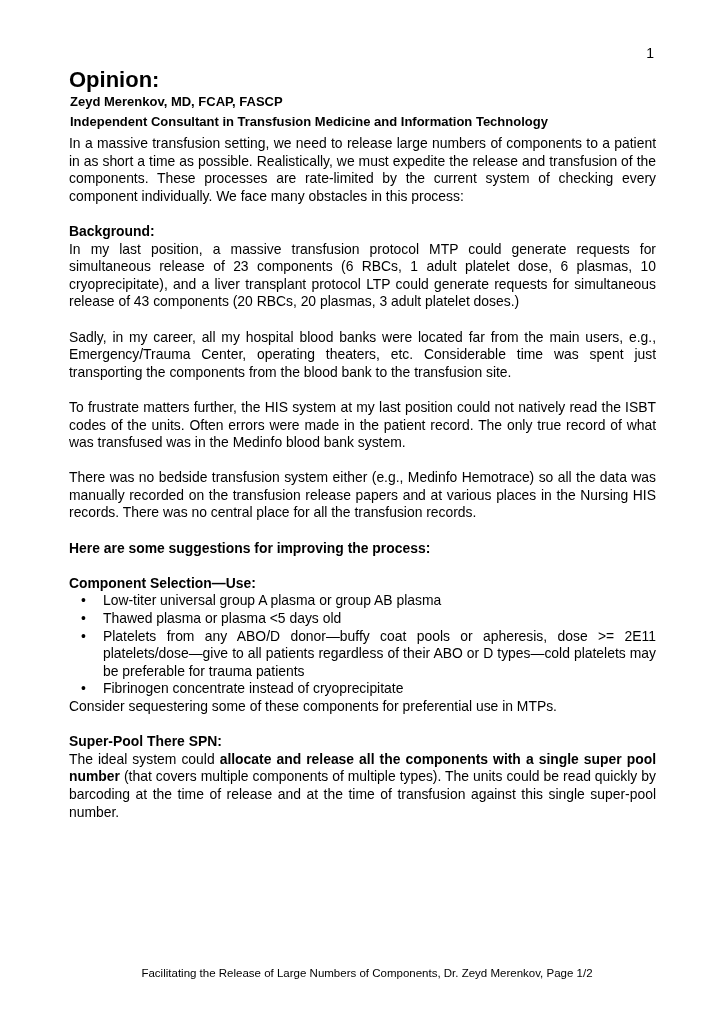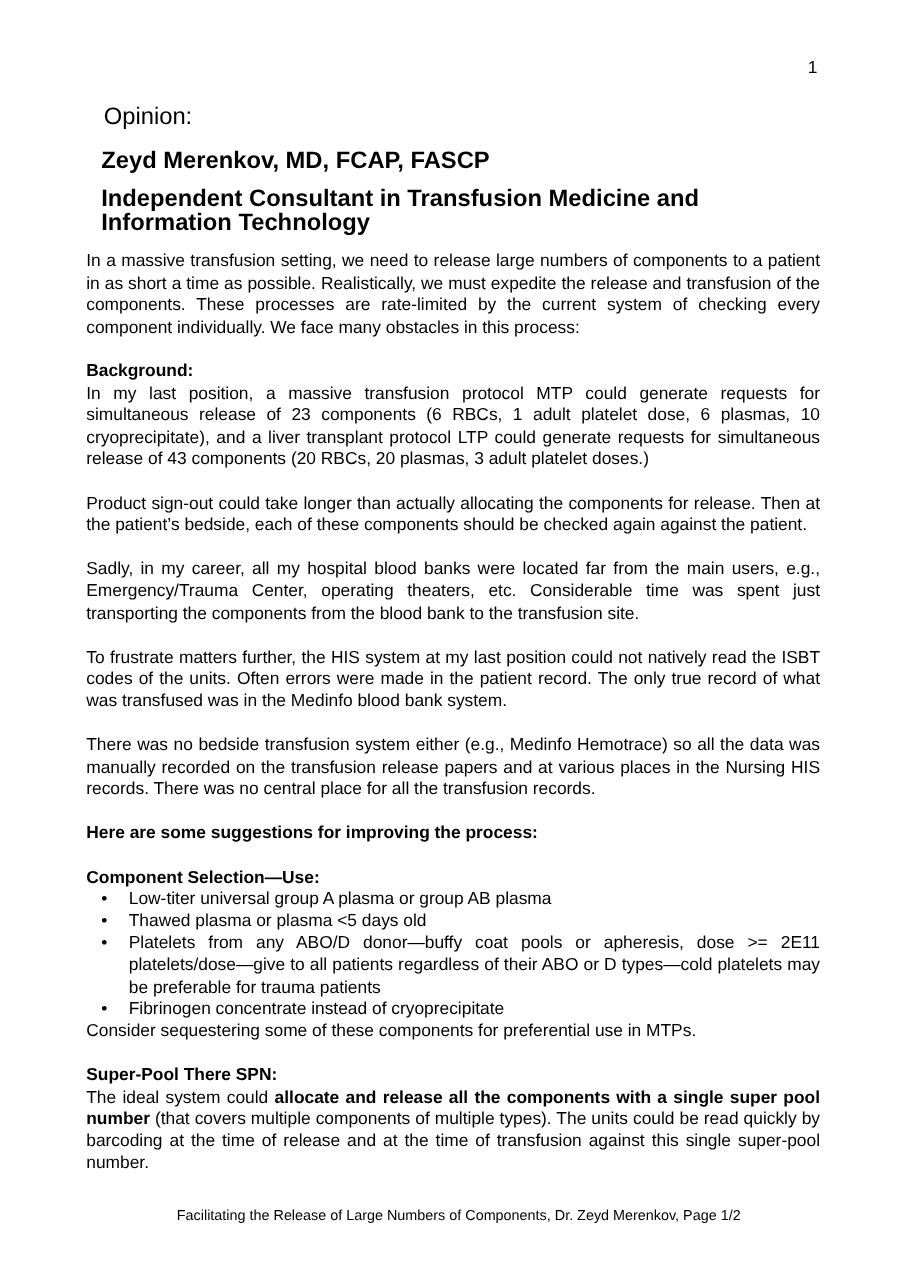--- a/index.html
+++ b/index.html
@@ -9,24 +9,24 @@
   }
   .page-num {
     position: absolute; top: 45px; right: 70px;
     font-size: 14px;
   }
   .content {
     position: absolute; left: 69px; top: 68px; width: 587px;
     font-size: 13.9px; line-height: 17.6px;
   }
   .title-line {
-    font-weight: normal; font-size: 19px; line-height: 23px; margin: 14px;
+    font-weight: bold; font-size: 22px; line-height: 23px; margin: 0;
   }
   .sub-line {
-    font-weight: bold; font-size: 19px; line-height: 19px; margin: 12px;
+    font-weight: bold; font-size: 13px; line-height: 19px; margin: 1px;
   }
   p { margin: 0; text-align: justify; text-align-last: left; }
   .gap { margin-top: 17.6px; }
   .first-para { margin-top: 4px; }
   .heading { font-weight: bold; }
   ul { margin: 0; padding: 0 0 0 34px; list-style: none; }
   li { position: relative; text-align: justify; text-align-last: left; }
   li::before {
     content: "\2022"; position: absolute; left: -22px; top: 0;
   }
@@ -43,21 +43,20 @@
 
 <div class="content">
   <div class="title-line">Opinion:</div>
   <div class="sub-line">Zeyd Merenkov, MD, FCAP, FASCP</div>
   <div class="sub-line">Independent Consultant in Transfusion Medicine and Information Technology</div>
 
   <p class="first-para">In a massive transfusion setting, we need to release large numbers of components to a patient in as short a time as possible.  Realistically, we must expedite the release and transfusion of the components.  These processes are rate-limited by the current system of checking every component individually.  We face many obstacles in this process:</p>
 
   <p class="gap heading">Background:</p>
   <p>In my last position, a massive transfusion protocol MTP could generate requests for simultaneous release of 23 components (6 RBCs, 1 adult platelet dose, 6 plasmas, 10 cryoprecipitate), and a liver transplant protocol LTP could generate requests for simultaneous release of 43 components (20 RBCs, 20 plasmas, 3 adult platelet doses.)</p>
-  <p class="gap">Product sign-out could take longer than actually allocating the components for release. Then at the patient’s bedside, each of these components should be checked again against the patient.</p>
   <p class="gap">Sadly, in my career, all my hospital blood banks were located far from the main users, e.g., Emergency/Trauma Center, operating theaters, etc.  Considerable time was spent just transporting the components from the blood bank to the transfusion site.</p>
   <p class="gap">To frustrate matters further, the HIS system at my last position could not natively read the ISBT codes of the units.  Often errors were made in the patient record.  The only true record of what was transfused was in the Medinfo blood bank system.</p>
   <p class="gap">There was no bedside transfusion system either (e.g., Medinfo Hemotrace) so all the data was manually recorded on the transfusion release papers and at various places in the Nursing HIS records.  There was no central place for all the transfusion records.</p>
 
   <p class="gap heading">Here are some suggestions for improving the process:</p>
 
   <p class="gap heading">Component Selection—Use:</p>
   <ul>
     <li>Low-titer universal group A plasma or group AB plasma</li>
     <li>Thawed plasma or plasma &lt;5 days old</li>

